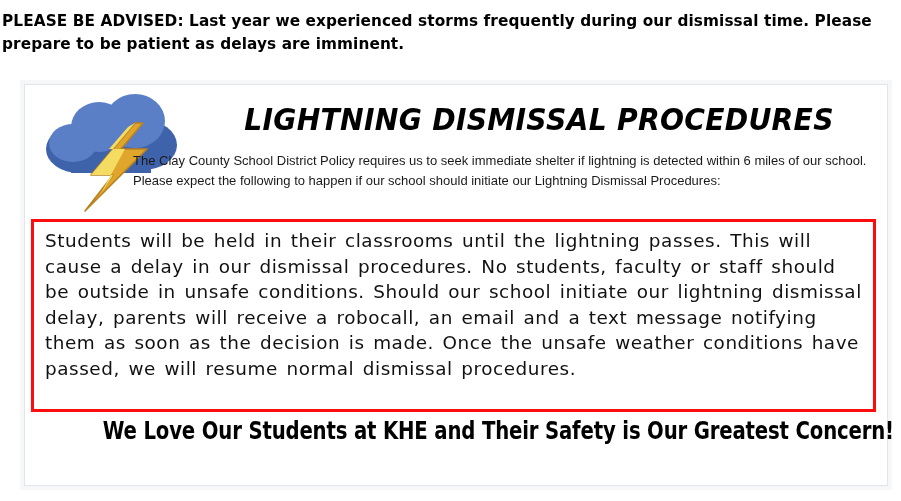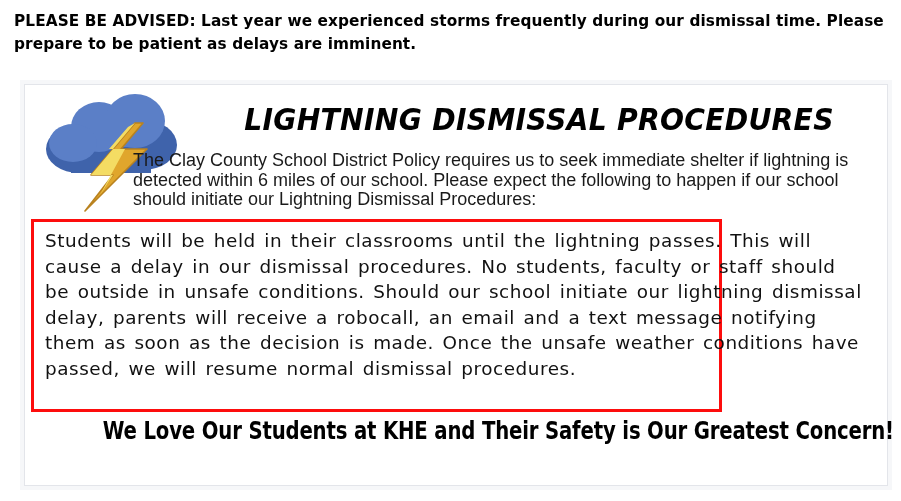--- a/index.html
+++ b/index.html
@@ -11,21 +11,21 @@
     height: 501px;
     background: #ffffff;
     font-family: "DejaVu Sans", sans-serif;
     overflow: hidden;
     position: relative;
   }
 
   
   .advisory {
     position: absolute;
-    left: 14px;
+    left: 2px;
     top: 10px;
     width: 872px;
     font-family: "DejaVu Sans", sans-serif;
     font-weight: bold;
     font-size: 15.3px;
     line-height: 23px;
     color: #000000;
     letter-spacing: 0.1px;
     white-space: pre-wrap;
   }
@@ -76,32 +76,32 @@
     transform-origin: center top;
     white-space: nowrap;
   }
 
   .flyer-intro {
     position: absolute;
     left: 96px;
     top: 66px;
     width: 760px;
     font-family: "Liberation Sans", sans-serif;
-    font-size: 18px;
+    font-size: 13px;
     line-height: 19.5px;
     color: #1a1a1a;
     white-space: pre-wrap;
   }
 
   
   .red-box {
     position: absolute;
     left: 6px;
     top: 134px;
-    width: 691px;
+    width: 845px;
     height: 193px;
     border: 3px solid #fd0d0d;
     box-sizing: border-box;
     background: #ffffff;
   }
   .hand-body {
     position: absolute;
     left: 11px;
     top: 6px;
     width: 818px;

